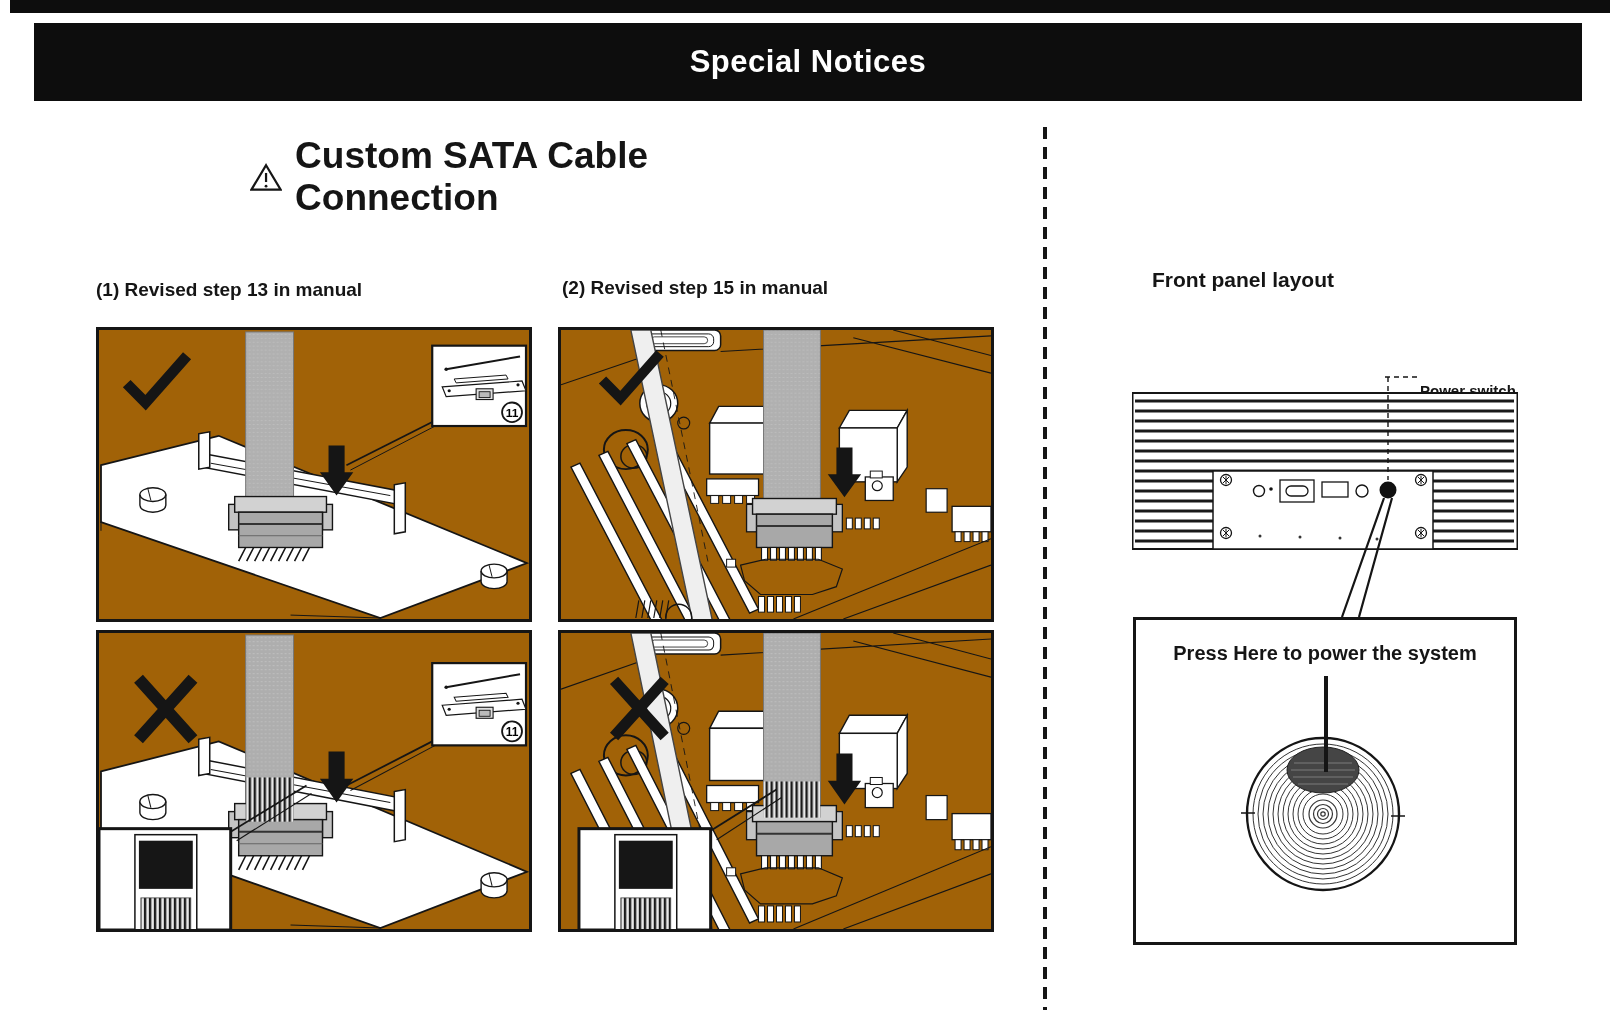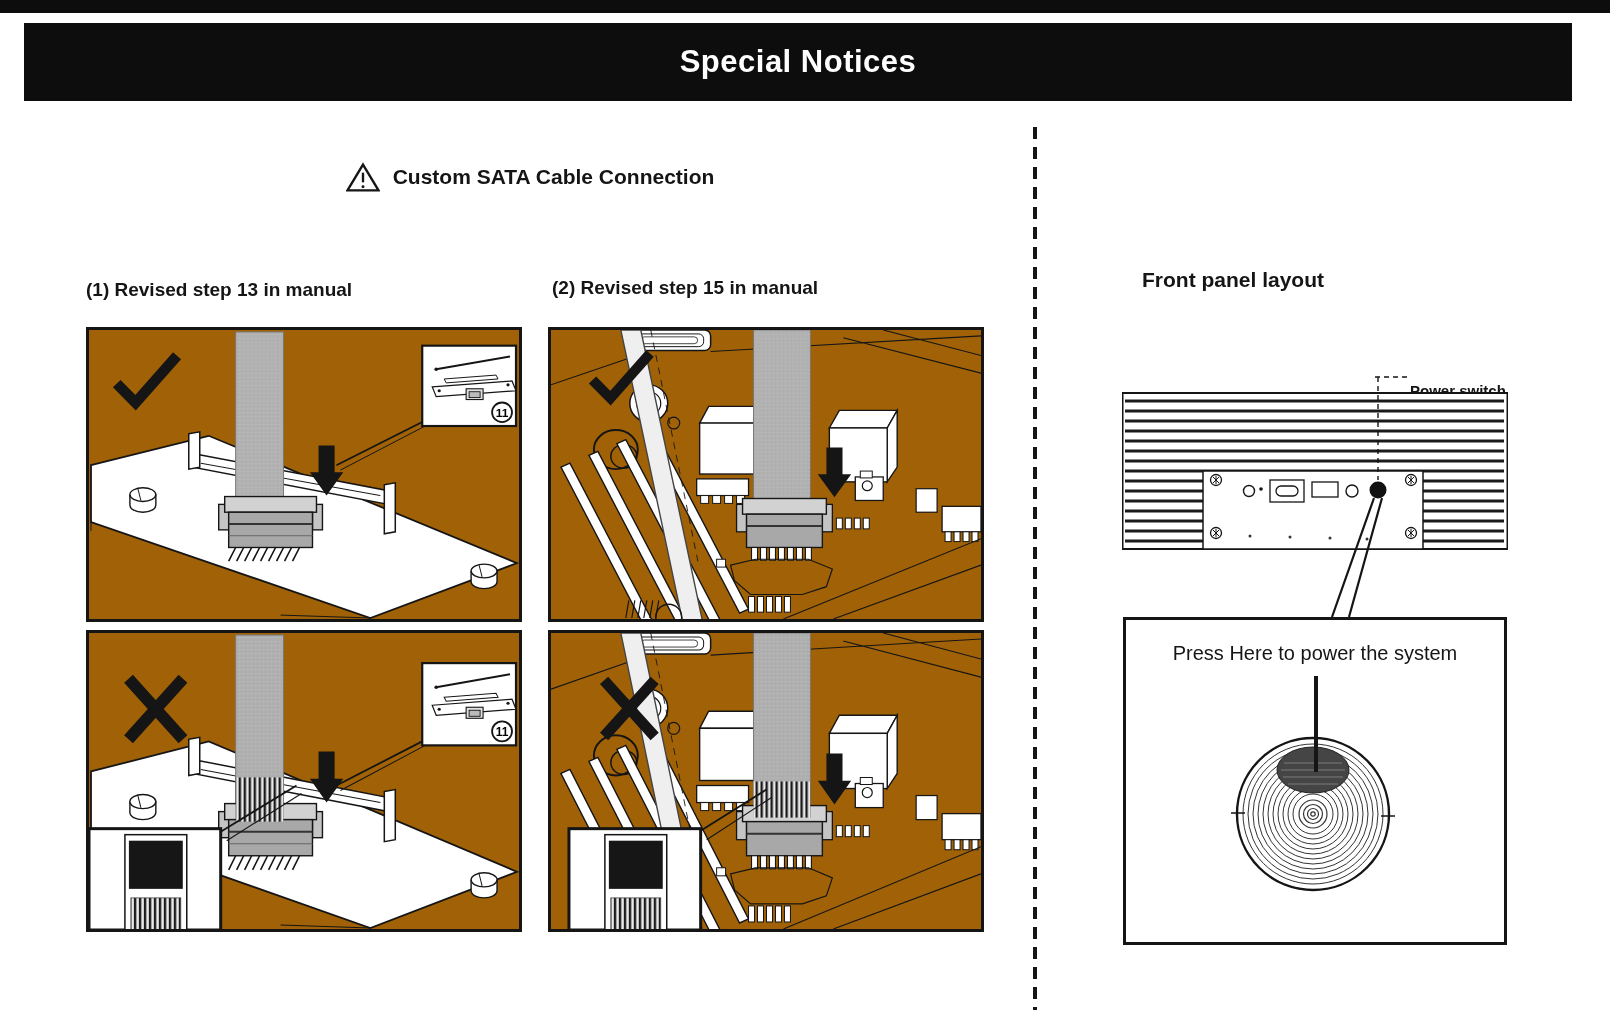--- a/index.html
+++ b/index.html
@@ -1,48 +1,48 @@
 <!DOCTYPE html>
 <html><head>
 <meta charset="utf-8">
 <style>
   html,body{margin:0;padding:0;background:#e9e9e9;}
   .page{position:relative;width:1610px;height:1010px;background:#ffffff;overflow:hidden;
         font-family:"Liberation Sans","DejaVu Sans",sans-serif;color:#151515;}
-  .abs{position:absolute;}
+  .abs{position:absolute;margin-left:10px;}
 
   .topstrip{left:0;top:0;width:1610px;height:13px;background:#0d0d0d;}
   .banner{left:24px;top:23px;width:1548px;height:78px;background:#0d0d0d;
           display:flex;align-items:center;justify-content:center;}
   .banner span{color:#ffffff;font-size:31px;font-weight:bold;letter-spacing:0.5px;}
 
   .divider{left:1033px;top:127px;width:4px;height:883px;
            background:repeating-linear-gradient(180deg,#151515 0 12px,transparent 12px 20px);}
 
   .sec-title{display:flex;align-items:center;justify-content:center;gap:13px;}
-  .sec-title .t{font-size:21px;font-weight:bold;}
+  .sec-title .t{font-size:37px;font-weight:bold;}
   .left-title{left:240px;top:150px;width:580px;height:54px;}
   .right-title{left:1058px;top:146px;width:460px;height:54px;}
   .right-title .t{font-size:30px;}
 
   .step-label{font-size:19px;font-weight:bold;}
   .panel-caption{left:1142px;top:268px;font-size:21px;font-weight:bold;}
   .power-label{left:1410px;top:382px;font-size:15px;font-weight:600;}
 
   .figure{border:3px solid #151515;background:#a16207;}
   .figure svg{display:block;width:100%;height:100%;}
   .fig-a{left:86px;top:327px;width:430px;height:289px;}
   .fig-b{left:86px;top:630px;width:430px;height:296px;}
   .fig-c{left:548px;top:327px;width:430px;height:289px;}
   .fig-d{left:548px;top:630px;width:430px;height:296px;}
 
   .panel-art{left:1122px;top:350px;width:386px;height:267px;}
   .detail-box{left:1123px;top:617px;width:378px;height:322px;border:3px solid #151515;background:#fff;}
   .detail-box .press-label{position:absolute;left:0;top:22px;width:100%;text-align:center;
-        font-size:20px;font-weight:normal;z-index:2;}
+        font-size:20px;font-weight:bold;z-index:2;}
   .detail-box svg{position:absolute;left:0;top:0;width:100%;height:100%;}
 
   svg text.badge{font-family:"Liberation Sans",sans-serif;font-size:12px;font-weight:bold;}
 </style>
 </head>
 <body>
 
 <svg width="0" height="0" style="position:absolute" aria-hidden="true">
   <defs>
     <pattern id="ribbonTex" width="4" height="4" patternUnits="userSpaceOnUse">

